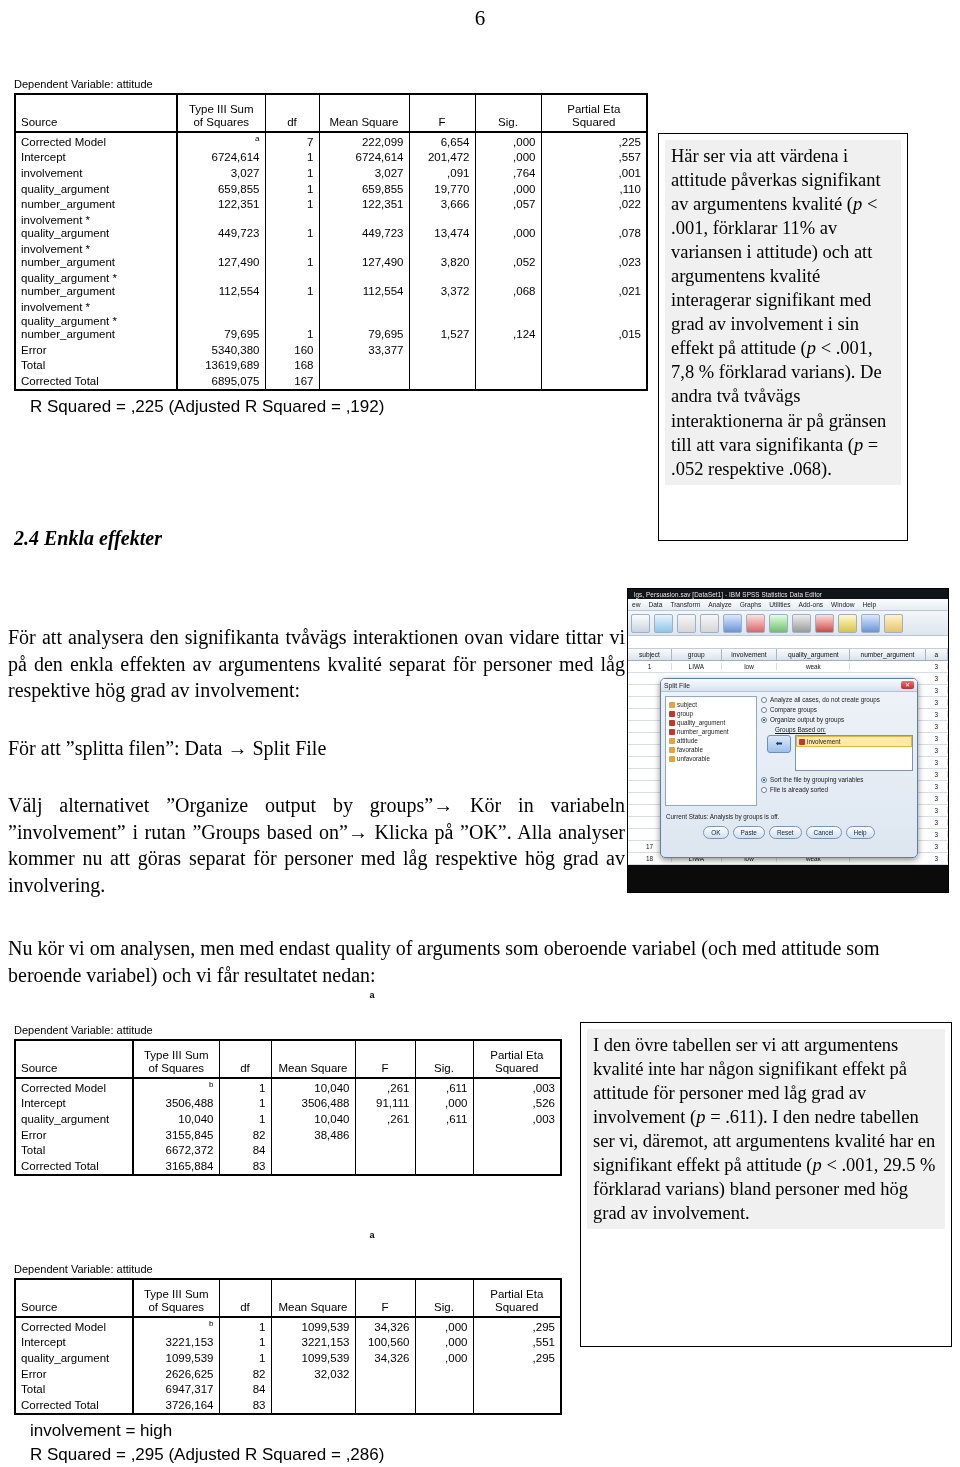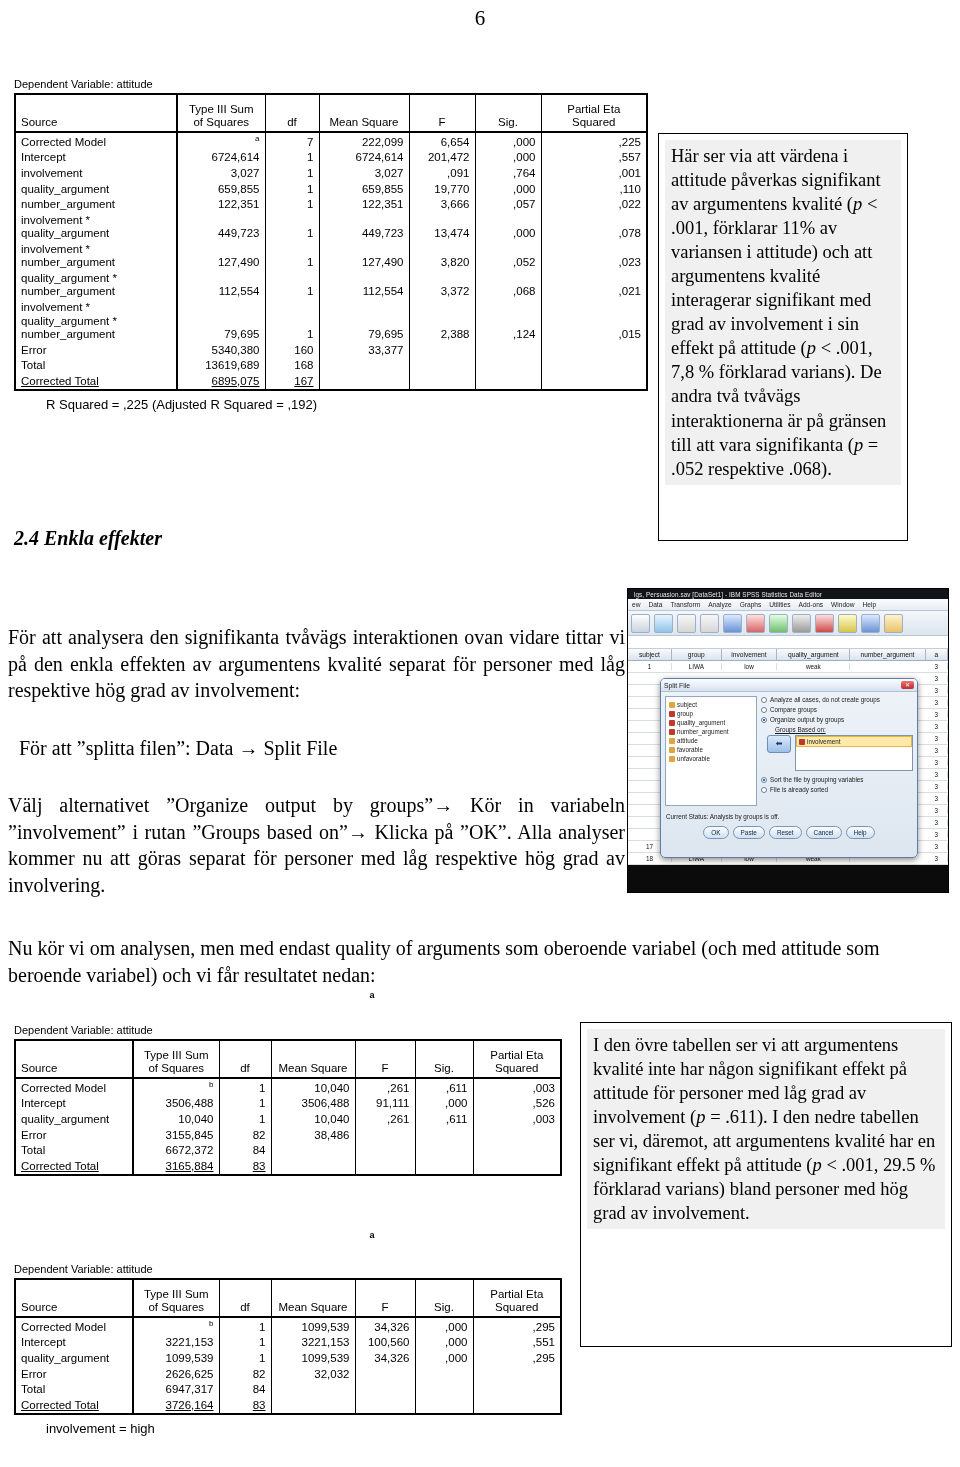--- a/index.html
+++ b/index.html
@@ -57,39 +57,39 @@
   }
   table.spss thead th {
     border-top: 2.5px solid #000;
     border-bottom: 1px solid #000;
     text-align: center;
     vertical-align: bottom;
     height: 34px;
   }
   table.spss thead th.left-head { text-align: left; }
   table.spss tbody tr:first-child td { border-top: 2.5px solid #000; }
-  table.spss tbody tr:last-child td { border-bottom: 2.5px solid #000; text-decoration: underline; }
+  table.spss tbody tr:last-child td { border-bottom: 2.5px solid #000; }
   table.spss td.src {
     text-align: left;
     border-left: 2.5px solid #000;
     border-right: 2.5px solid #000;
   }
   table.spss th.src {
     text-align: left;
     border-left: 2.5px solid #000;
     border-right: 2.5px solid #000;
   }
   table.spss td.num { text-align: right; }
   table.spss td.last, table.spss th.last { border-right: 2.5px solid #000; }
   table.spss sup { font-size: 8px; vertical-align: super; }
   .spss-foot {
     font-family: "Liberation Sans", sans-serif;
-    font-size: 13px;
+    font-size: 17px;
     margin-top: 6px;
-    margin-left: 32px;
+    margin-left: 16px;
     white-space: nowrap;
   }
   .spss-foot.tight { margin-top: 4px; }
   .sup-marker {
     font-family: "Liberation Sans", sans-serif;
     font-size: 9px;
     font-weight: bold;
     text-align: center;
   }
 
@@ -417,21 +417,21 @@
           <td class="num">112,554</td>
           <td class="num">3,372</td>
           <td class="num">,068</td>
           <td class="num last">,021</td>
         </tr>
         <tr>
           <td class="src">involvement *<br>quality_argument *<br>number_argument</td>
           <td class="num">79,695</td>
           <td class="num">1</td>
           <td class="num">79,695</td>
-          <td class="num">2,388</td>
+          <td class="num">1,527</td>
           <td class="num">,124</td>
           <td class="num last">,015</td>
         </tr>
         <tr>
           <td class="src">Error</td>
           <td class="num">5340,380</td>
           <td class="num">160</td>
           <td class="num">33,377</td>
           <td class="num"></td>
           <td class="num"></td>
@@ -463,21 +463,21 @@
 <div class="callout" style="left:658px; top:133px; width:250px; height:408px;">
   <div class="callout-inner">
     <span>Här ser via att värdena i attitude påverkas signifikant av argumentens kvalité (</span><i>p</i><span> &lt; .001, förklarar 11% av variansen i attitude) och att argumentens kvalité interagerar signifikant med grad av involvement i sin effekt på attitude (</span><i>p</i><span> &lt; .001, 7,8 % förklarad varians). De andra två tvåvägs interaktionerna är på gränsen till att vara signifikanta (</span><i>p</i><span> = .052 respektive .068).</span>
   </div>
 </div>
 
 <div class="heading" style="left:14px; top:527px;">2.4 Enkla effekter</div>
 
 <div class="prose" style="left:8px; top:592px; width:617px;margin-top:32px;">För att analysera den signifikanta tvåvägs interaktionen ovan vidare tittar vi på den enkla effekten av argumentens kvalité separat för personer med låg respektive hög grad av involvement:</div>
 
-<div class="prose noj" style="left:8px; top:735px; width:617px;margin-left:11px;">För att ”splitta filen”: Data → Split File</div>
+<div class="prose noj" style="left:8px; top:735px; width:617px;">För att ”splitta filen”: Data → Split File</div>
 
 <div class="prose" style="left:8px; top:792px; width:617px;">Välj alternativet ”Organize output by groups”→ Kör in variabeln ”involvement” i rutan ”Groups based on”→ Klicka på ”OK”. Alla analyser kommer nu att göras separat för personer med låg respektive hög grad av involvering.</div>
 
 <div class="prose noj" style="left:8px; top:935px; width:945px;">Nu kör vi om analysen, men med endast quality of arguments som oberoende variabel (och med attitude som beroende variabel) och vi får resultatet nedan:</div>
 
 <div class="spss-shot" style="left:627px; top:588px; width:322px; height:305px;">
   <div class="ss-titlebar">lgs, Persuasion.sav [DataSet1] - IBM SPSS Statistics Data Editor</div>
   <div class="ss-menubar">
     <span>ew</span><span>Data</span><span>Transform</span><span>Analyze</span><span>Graphs</span><span>Utilities</span><span>Add-ons</span><span>Window</span><span>Help</span>
   </div>
@@ -854,19 +854,20 @@
           <td class="num">3726,164</td>
           <td class="num">83</td>
           <td class="num"></td>
           <td class="num"></td>
           <td class="num"></td>
           <td class="num last"></td>
         </tr>
       </tbody>
   </table>
   <div class="spss-foot">involvement = high</div>
+  <div class="spss-foot tight">R Squared = ,295 (Adjusted R Squared = ,286)</div>
 </div>
 
 <div class="callout" style="left:580px; top:1022px; width:372px; height:325px;">
   <div class="callout-inner">
     <span>I den övre tabellen ser vi att argumentens kvalité inte har någon signifikant effekt på attitude för personer med låg grad av involvement (</span><i>p</i><span> = .611). I den nedre tabellen ser vi, däremot, att argumentens kvalité har en signifikant effekt på attitude (</span><i>p</i><span> &lt; .001, 29.5 % förklarad varians) bland personer med hög grad av involvement.</span>
   </div>
 </div>
 
 </body></html>

